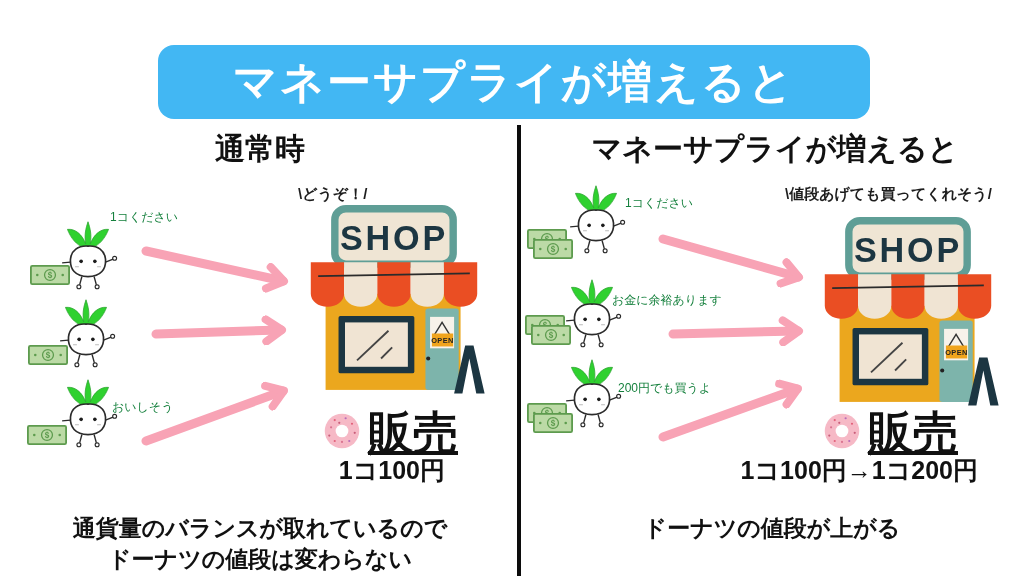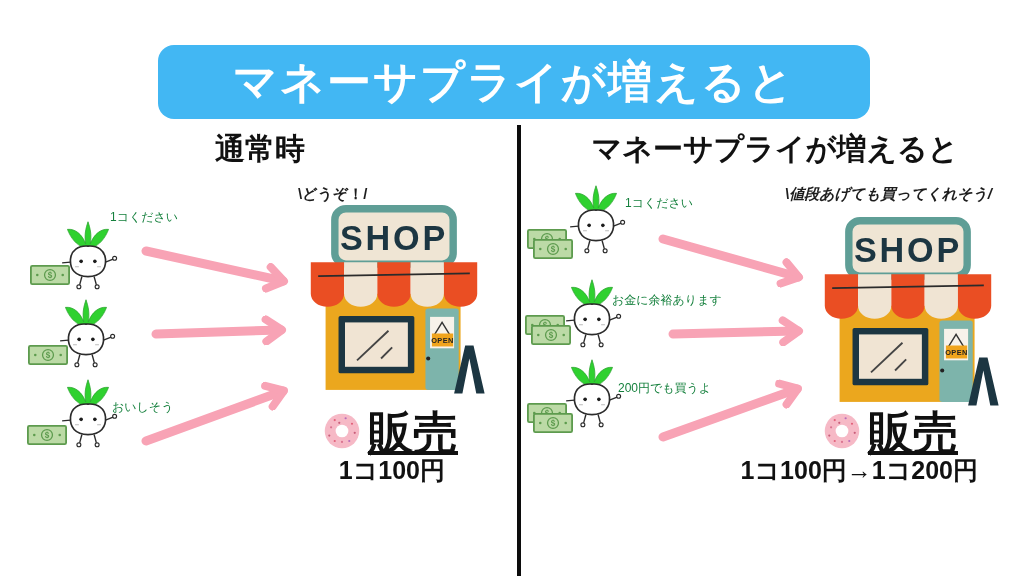--- a/index.html
+++ b/index.html
@@ -166,20 +166,24 @@
   <svg class="abs" style="left:296px;top:168px;" width="196" height="196" viewBox="0 0 212 212">
       <use href="#sym-shop"></use>
     </svg>
 
   <svg class="abs" style="left:322px;top:374px;" width="40" height="40" viewBox="0 0 44 44">
       <use href="#sym-donut"></use>
     </svg>
   <div class="sale" style="left:368px;top:366px;">販売</div>
   <div class="price" style="left:285px;top:417px;width:160px;">1コ100円</div>
 
+  <div class="caption" style="left:15px;top:476px;width:490px;">
+    <div>通貨量のバランスが取れているので</div>
+    <div>ドーナツの値段は変わらない</div>
+  </div>
 
   <span class="cust-label" style="left:625px;top:158px;">1コください</span>
   <svg class="abs" style="left:564px;top:148px;" width="64" height="70" viewBox="0 0 84 92">
       <use href="#sym-turnip"></use>
     </svg>
   <svg class="abs" style="left:527px;top:192px;" width="40" height="20" viewBox="0 0 44 22">
       <use href="#sym-bill"></use>
     </svg>
   <svg class="abs" style="left:533px;top:202px;" width="40" height="20" viewBox="0 0 44 22">
       <use href="#sym-bill"></use>
@@ -210,27 +214,28 @@
   <svg class="abs arrow" style="left:655px;top:192px;" width="180" height="75">
       <line x1="8" y1="10" x2="143" y2="48" marker-end="url(#ah)"></line>
     </svg>
   <svg class="abs arrow" style="left:665px;top:286px;" width="175" height="30">
       <line x1="8" y1="11" x2="133" y2="8" marker-end="url(#ah)"></line>
     </svg>
   <svg class="abs arrow" style="left:655px;top:342px;" width="180" height="75">
       <line x1="8" y1="58" x2="142" y2="10" marker-end="url(#ah)"></line>
     </svg>
 
-  <div class="shout" style="left:785px;top:148px;width:240px;font-style:italic;">\値段あげても買ってくれそう/</div>
+  <div class="shout" style="left:785px;top:148px;width:240px;">\値段あげても買ってくれそう/</div>
   <svg class="abs" style="left:810px;top:180px;" width="196" height="196" viewBox="0 0 212 212">
       <use href="#sym-shop"></use>
     </svg>
 
   <svg class="abs" style="left:822px;top:374px;" width="40" height="40" viewBox="0 0 44 44">
       <use href="#sym-donut"></use>
     </svg>
   <div class="sale" style="left:868px;top:366px;">販売</div>
   <div class="price" style="left:733px;top:417px;width:245px;">1コ100円→1コ200円</div>
 
   <div class="caption" style="left:524px;top:476px;width:496px;">
+    <div>ドーナツの値段が上がる</div>
   </div>
 
 </div>
 
 </body></html>

